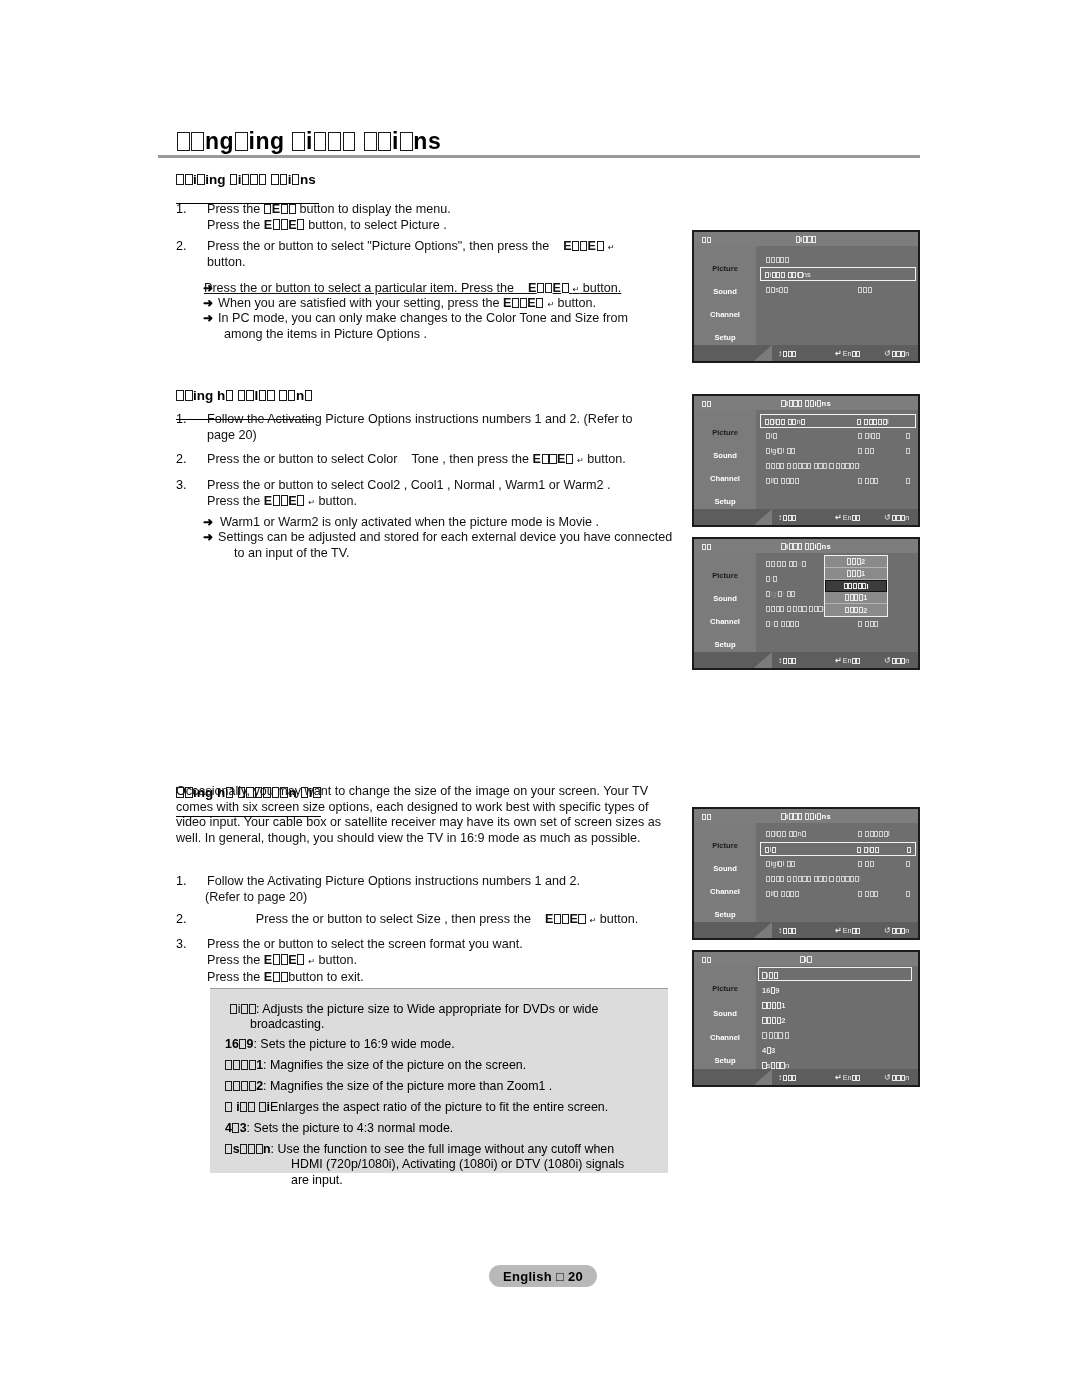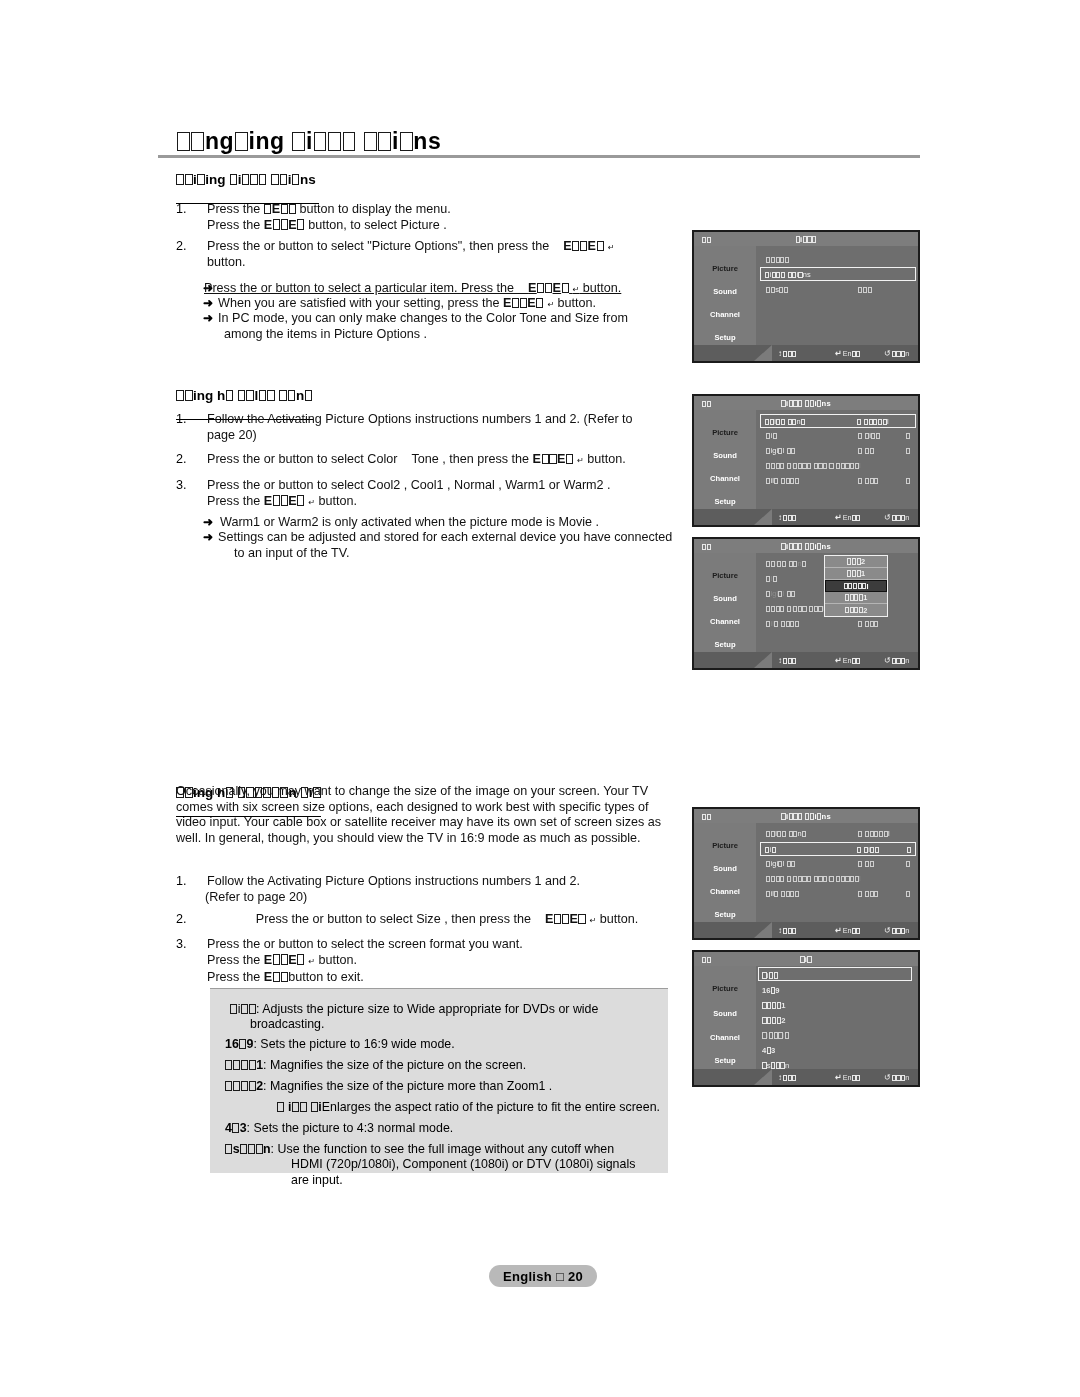--- a/index.html
+++ b/index.html
@@ -247,29 +247,29 @@
     </div>
     <div class="info-line" style="left:15px;top:48px;width:425px;">
       <b>16</b><span class="tofu bold"></span><b>9</b>: Sets the picture to 16:9 wide mode.
     </div>
     <div class="info-line" style="left:15px;top:69px;width:425px;">
       <span class="tofu"></span><span class="tofu"></span><span class="tofu"></span><span class="tofu"></span><b>1</b>: Magnifies the size of the picture on the screen.
     </div>
     <div class="info-line" style="left:15px;top:90px;width:425px;">
       <span class="tofu"></span><span class="tofu"></span><span class="tofu"></span><span class="tofu"></span><b>2</b>: Magnifies the size of the picture more than  Zoom1 .
     </div>
-    <div class="info-line" style="left:15px;top:111px;width:435px;text-align:right;">
+    <div class="info-line" style="left:15px;top:111px;width:435px;">
       <span class="tofu"></span> <b>i</b><span class="tofu"></span><span class="tofu"></span> <span class="tofu"></span><b>i</b>Enlarges the aspect ratio of the picture to fit the entire screen.
     </div>
     <div class="info-line" style="left:15px;top:132px;width:425px;">
       <b>4</b><span class="tofu bold"></span><b>3</b>: Sets the picture to 4:3 normal mode.
     </div>
     <div class="info-line" style="left:15px;top:153px;width:435px;">
       <span class="tofu"></span><b>s</b><span class="tofu"></span><span class="tofu"></span><span class="tofu"></span><b>n</b>: Use the function to see the full image without any cutoff when<br>
-      <span style="margin-left:66px;">HDMI (720p/1080i), Component (1080i) or DTV (1080i) signals</span><br>
+      <span style="margin-left:66px;">HDMI (720p/1080i), Activating (1080i) or DTV (1080i) signals</span><br>
       <span style="margin-left:66px;">are input.</span>
     </div>
   </div>
 
   <div class="footer-pill">
     <span>English □ 20</span>
   </div>
 
   <div class="osd" style="left:692px;top:230px;">
     <div class="osd-top"></div>

